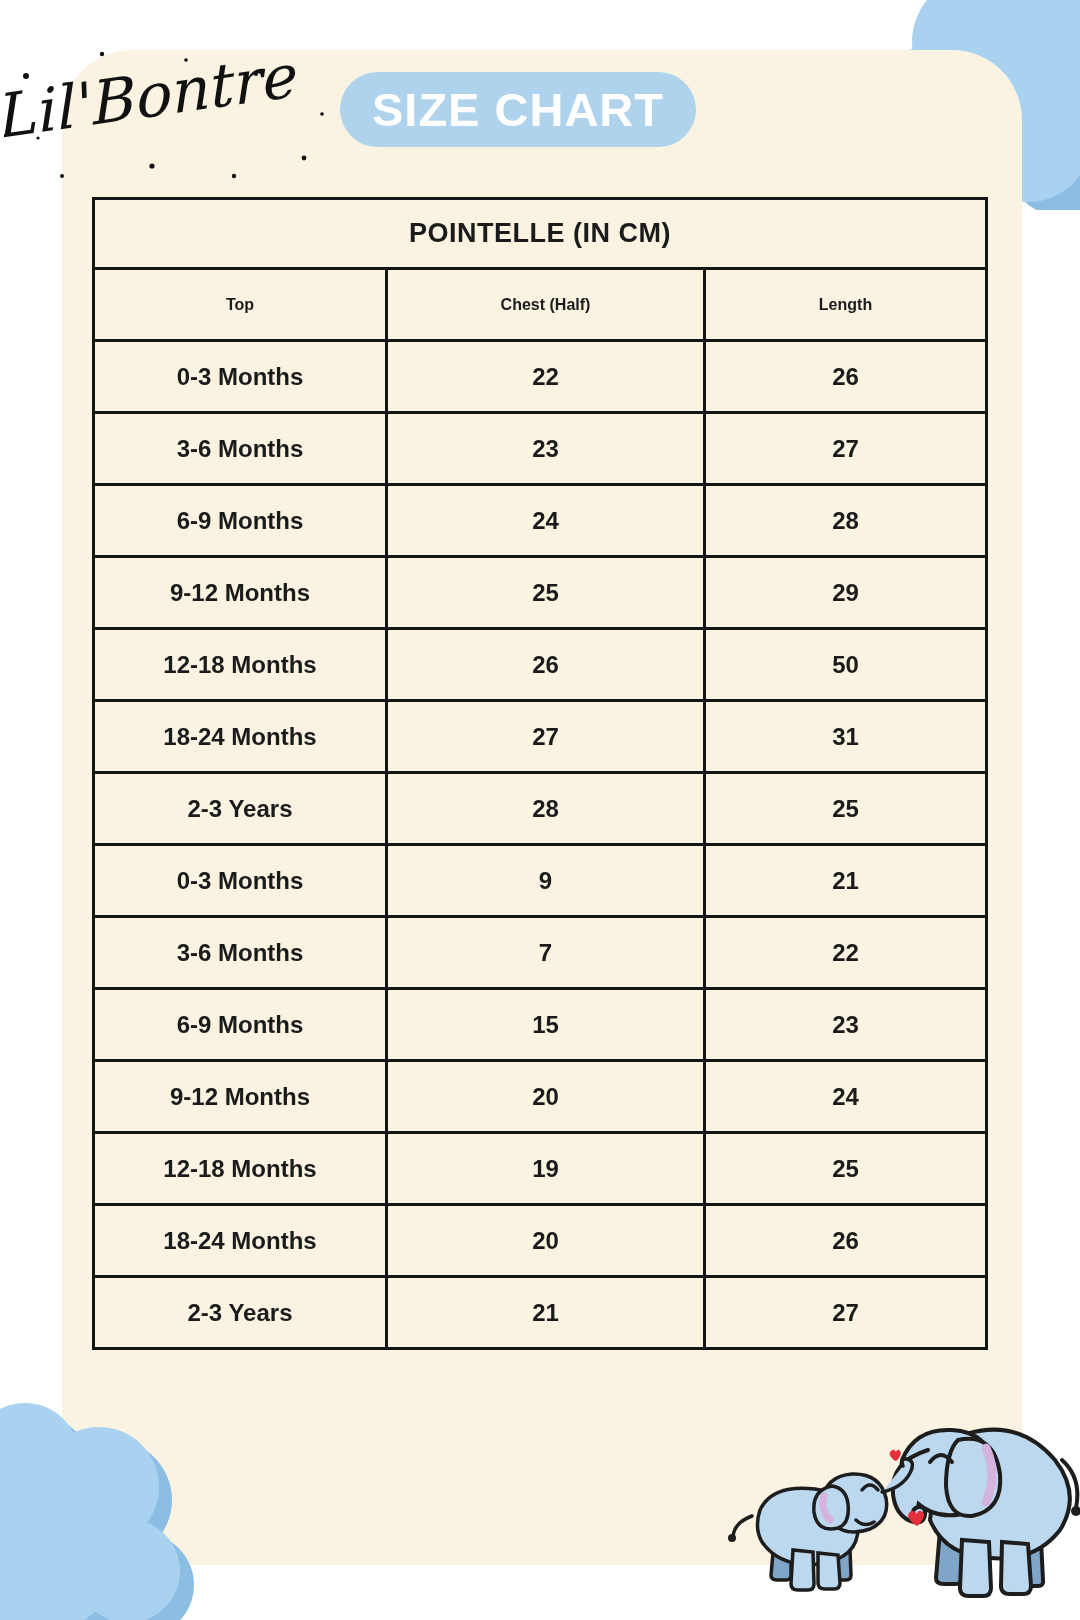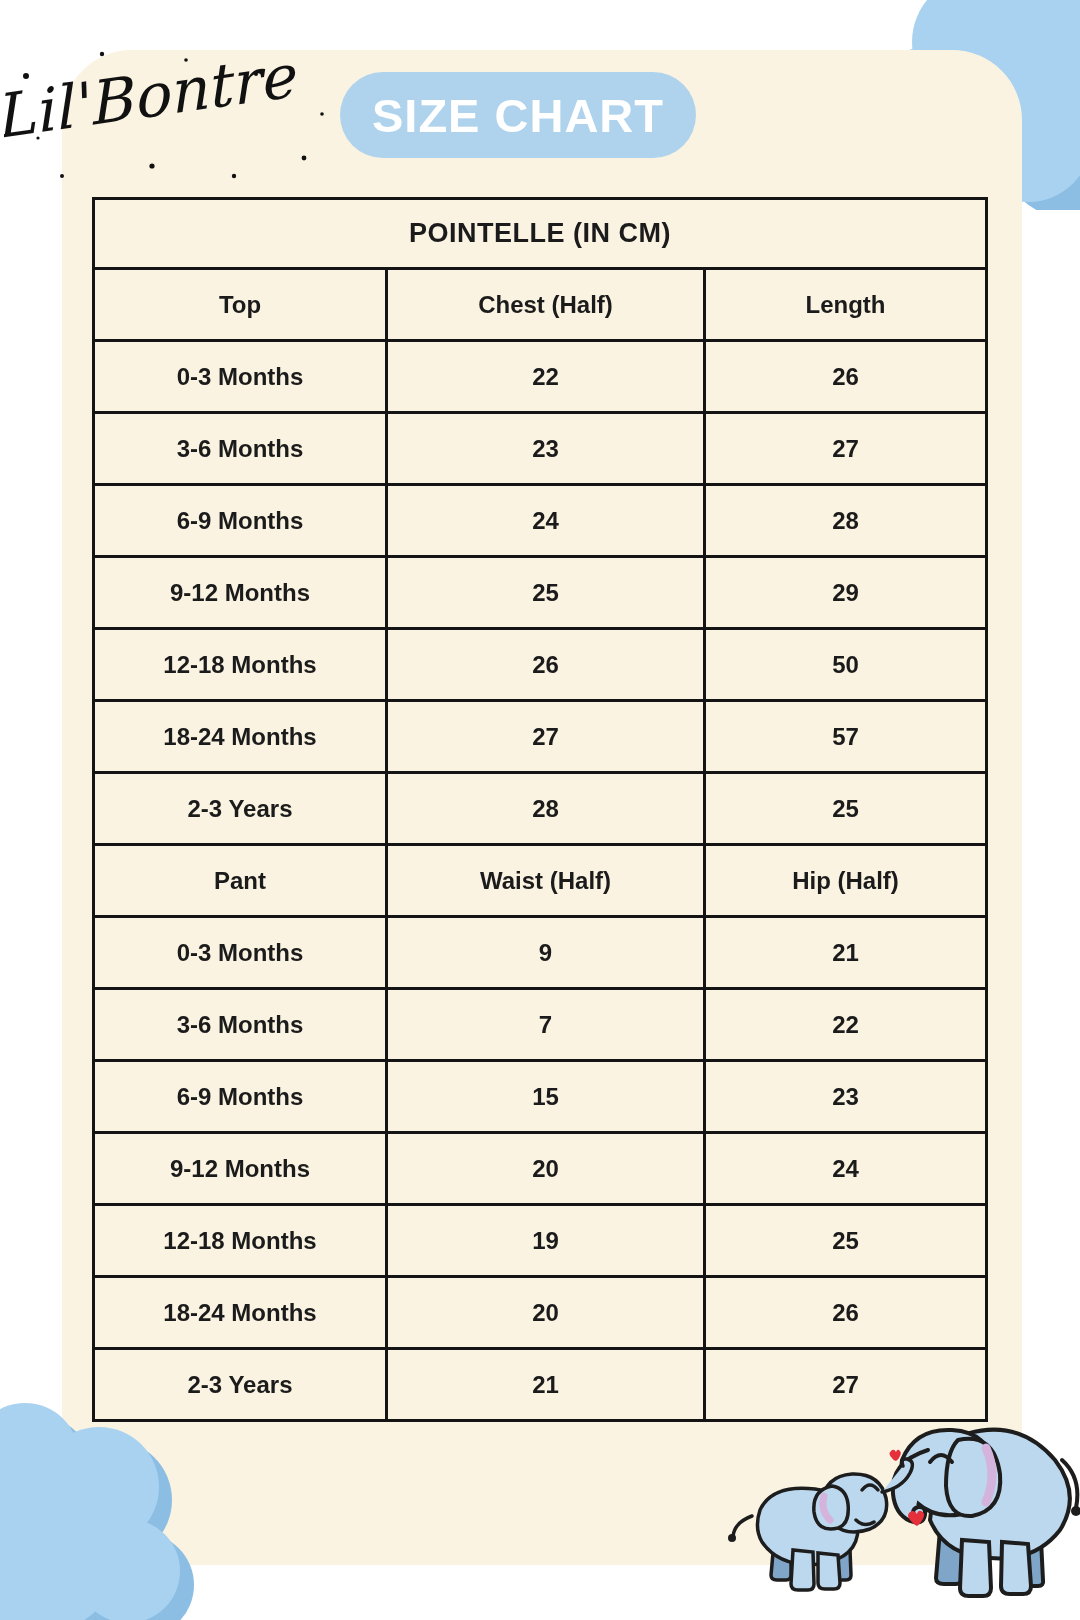--- a/index.html
+++ b/index.html
@@ -39,21 +39,21 @@
   .logo{position:absolute;left:4px;top:18px;width:345px;height:180px;z-index:5;}
   .logo svg{width:100%;height:100%;}
   .logo text{
     font-family:"DejaVu Serif", serif;
     font-style:italic;
     font-size:60px;
     fill:#111111;
   }
 
   .pill{
-    position:absolute;left:340px;top:72px;width:356px;height:86px;
+    position:absolute;left:340px;top:72px;width:356px;height:75px;
     background:var(--badge-bg);
     border-radius:51px;
     display:flex;align-items:center;justify-content:center;
     z-index:5;
   }
   .pill span{
     color:var(--badge-text);
     font-size:47px;font-weight:bold;letter-spacing:1px;
   }
 
@@ -65,21 +65,21 @@
   table.size-chart td{
     border:3px solid var(--table-border);
     text-align:center;vertical-align:middle;
     color:var(--text);
     font-weight:bold;
     background:var(--card-bg);
   }
   tr.row-title{height:70px;}
   tr.row-title td{font-size:27px;letter-spacing:0.5px;}
   tr.row-head{height:72px;}
-  tr.row-head td{font-size:24px;}
+  tr.row-head td{font-size:16px;}
   tr.row-data{height:72px;}
   tr.row-data td{font-size:24px;}
 
   .elephants{position:absolute;left:690px;top:1390px;width:395px;height:215px;z-index:7;}
 </style>
 </head>
 <body>
 
 <div class="page">
 
@@ -160,33 +160,28 @@
         <td>29</td>
       </tr>
       <tr class="row-data">
         <td>12-18 Months</td>
         <td>26</td>
         <td>50</td>
       </tr>
       <tr class="row-data">
         <td>18-24 Months</td>
         <td>27</td>
-        <td>57</td>
+        <td>31</td>
       </tr>
       <tr class="row-data">
         <td>2-3 Years</td>
         <td>28</td>
         <td>25</td>
       </tr>
 
-      <tr class="row-head">
-        <td>Pant</td>
-        <td>Waist (Half)</td>
-        <td>Hip (Half)</td>
-      </tr>
 
       <tr class="row-data">
         <td>0-3 Months</td>
         <td>9</td>
         <td>21</td>
       </tr>
       <tr class="row-data">
         <td>3-6 Months</td>
         <td>7</td>
         <td>22</td>

